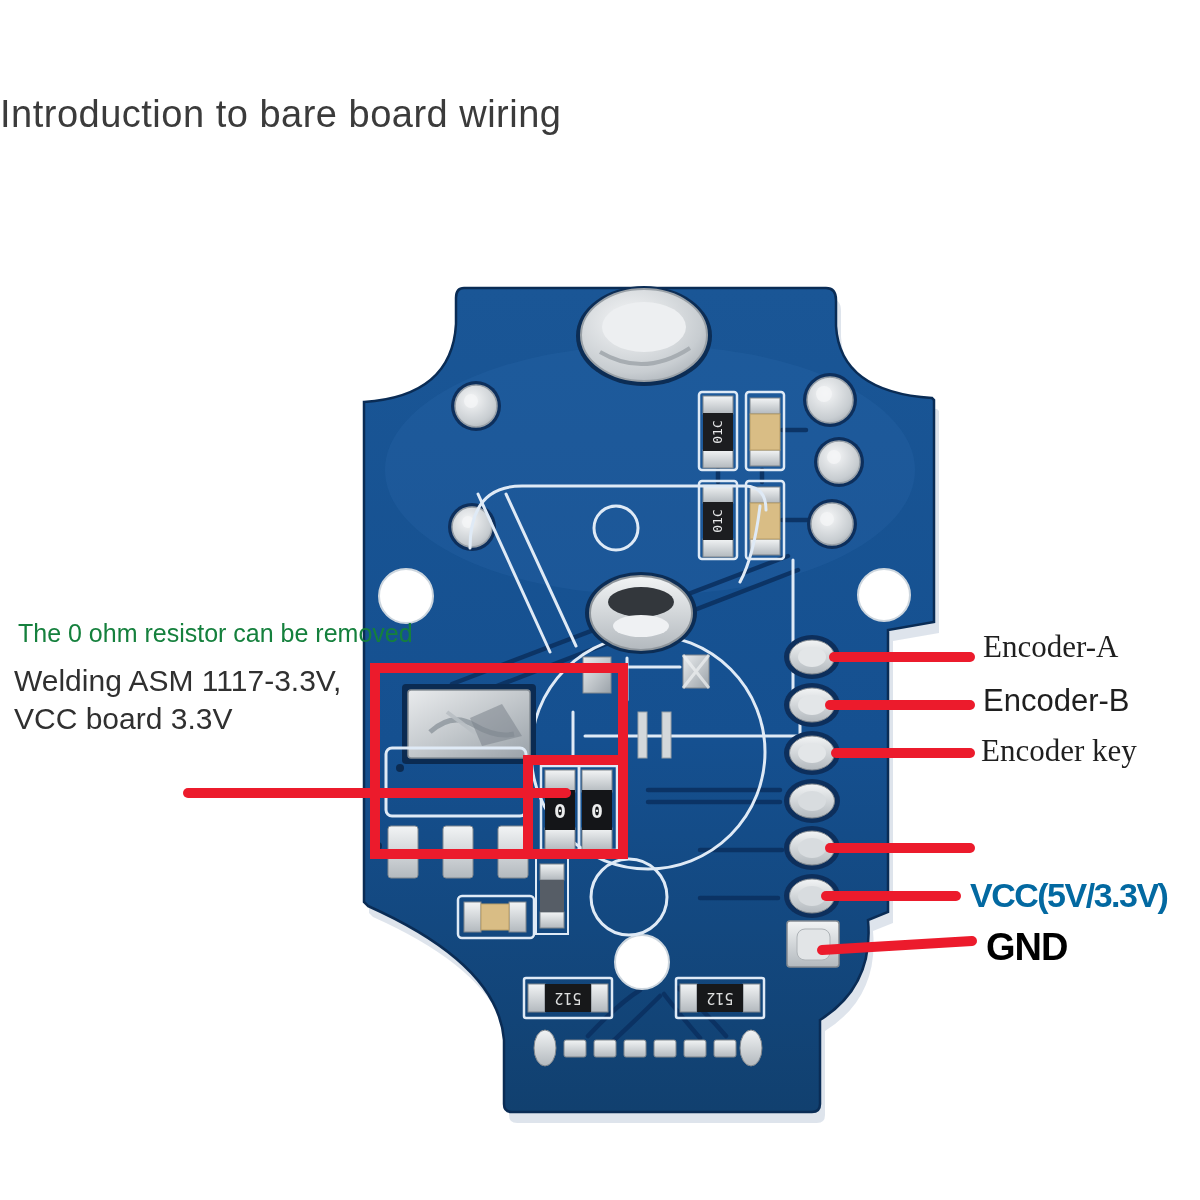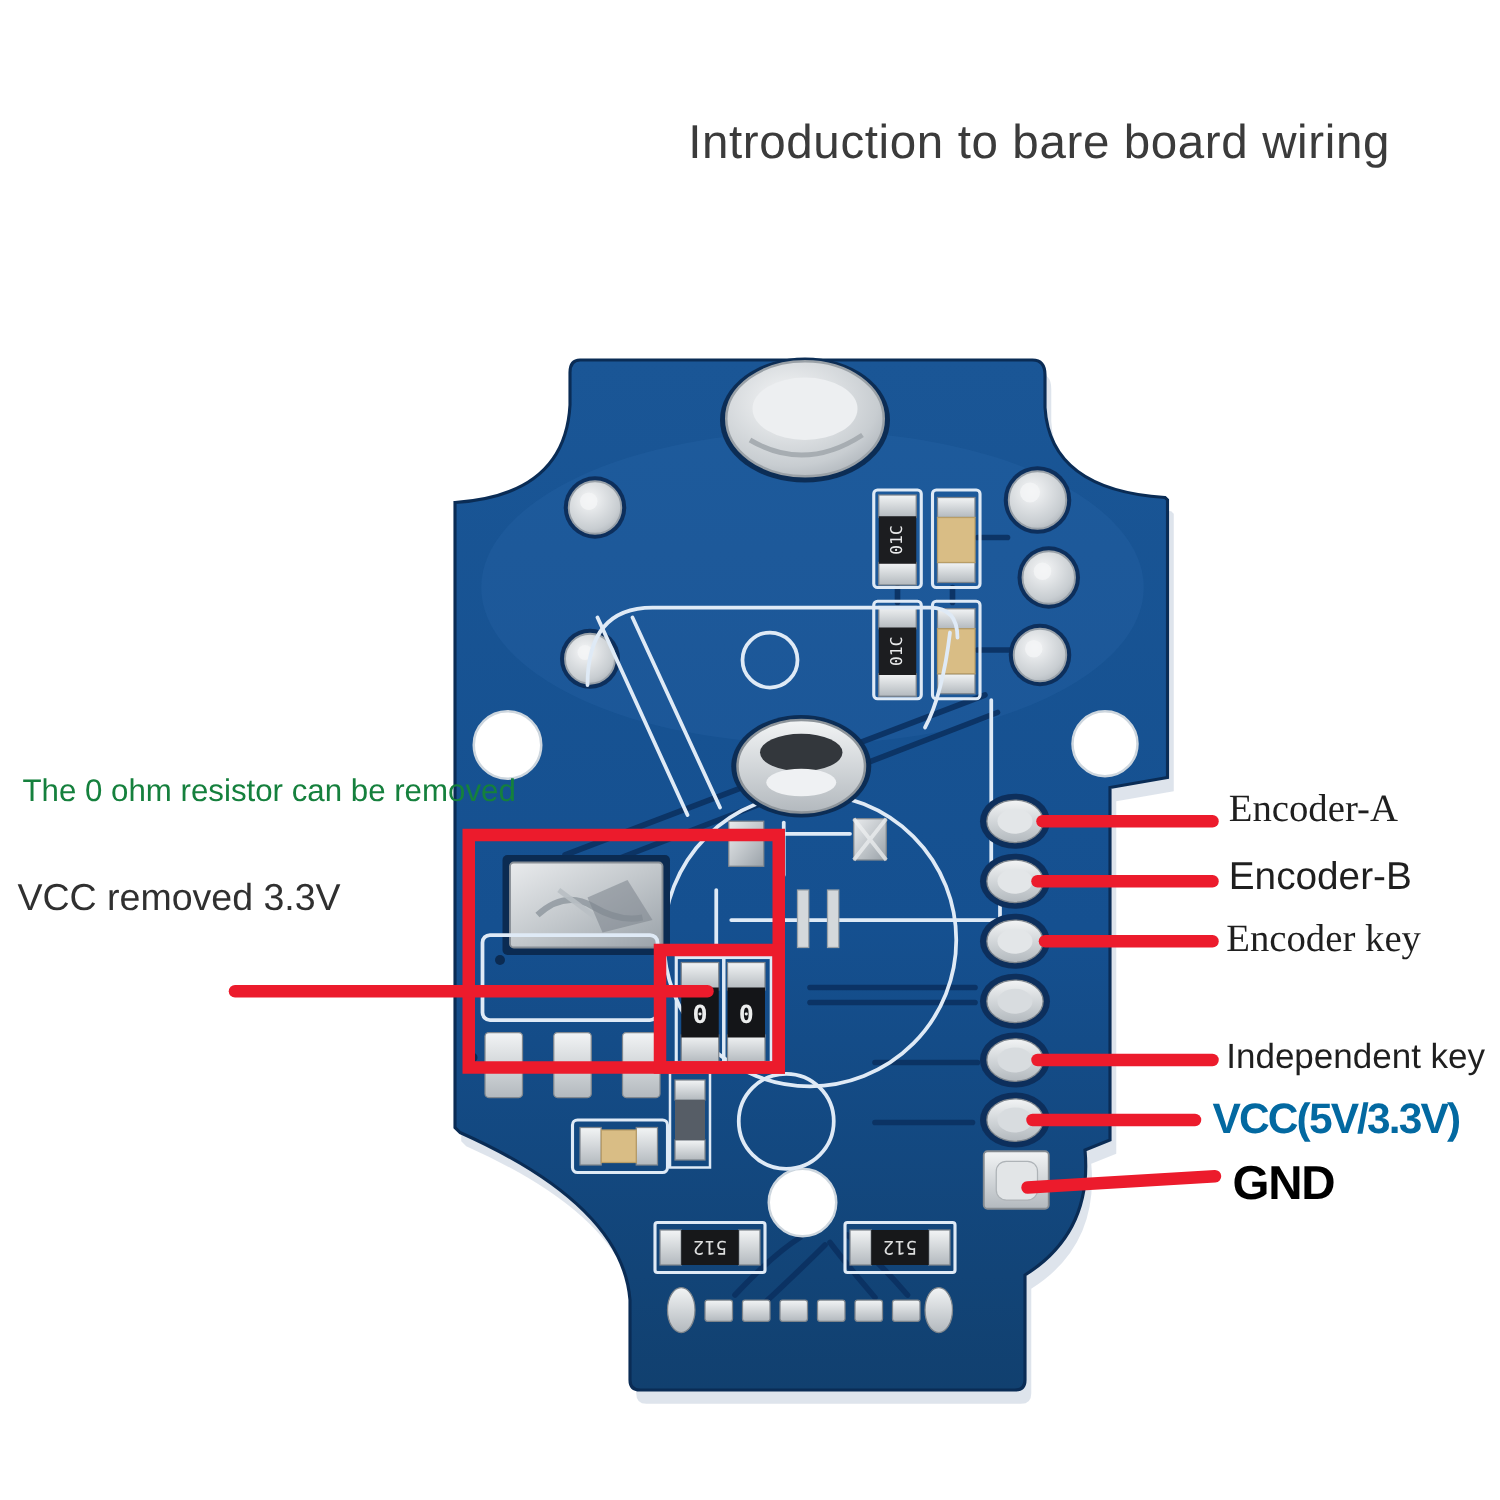--- a/index.html
+++ b/index.html
@@ -2,21 +2,21 @@
 <html><head>
 <meta charset="utf-8">
 <style>
   html,body{margin:0;padding:0;}
   body{
     width:1200px;height:1200px;background:#ffffff;position:relative;
     font-family:"Liberation Sans", sans-serif;overflow:hidden;
   }
   .stage{position:absolute;inset:0;}
   .title{
-    position:absolute;top:95px;left:0;width:1112px;text-align:right;
+    position:absolute;top:95px;left:0;width:1112px;text-align:left;
     font-size:38px;line-height:1;color:#3b3b3b;letter-spacing:0.5px;
   }
   .note-small{
     position:absolute;top:621px;left:18px;
     font-size:25px;color:#15803d;line-height:1;
   }
   .note-line1{
     position:absolute;top:666px;left:14px;
     font-size:30px;color:#303030;line-height:1;
   }
@@ -286,22 +286,22 @@
     <line x1="836" y1="753" x2="970" y2="753" stroke-linecap="round"></line>
     <line x1="830" y1="848" x2="970" y2="848" stroke-linecap="round"></line>
     <line x1="826" y1="896" x2="956" y2="896" stroke-linecap="round"></line>
     <line x1="822" y1="950" x2="972" y2="941" stroke-linecap="round"></line>
   </g>
 </svg>
 
 <div class="title">Introduction to bare board wiring</div>
 
 <div class="note-small">The 0 ohm resistor can be removed</div>
-<div class="note-line2">VCC removed 3.3V</div>
+<div class="note-line1">Welding ASM 1117-3.3V,</div>
+<div class="note-line2">VCC board 3.3V</div>
 
 <div class="pin-label pl-a">Encoder-A</div>
 <div class="pin-label pl-b">Encoder-B</div>
 <div class="pin-label pl-key">Encoder key</div>
-<div class="pin-label pl-ind">Independent key</div>
 <div class="pin-label pl-vcc">VCC(5V/3.3V)</div>
 <div class="pin-label pl-gnd">GND</div>
 
 </div>
 
 </body></html>

